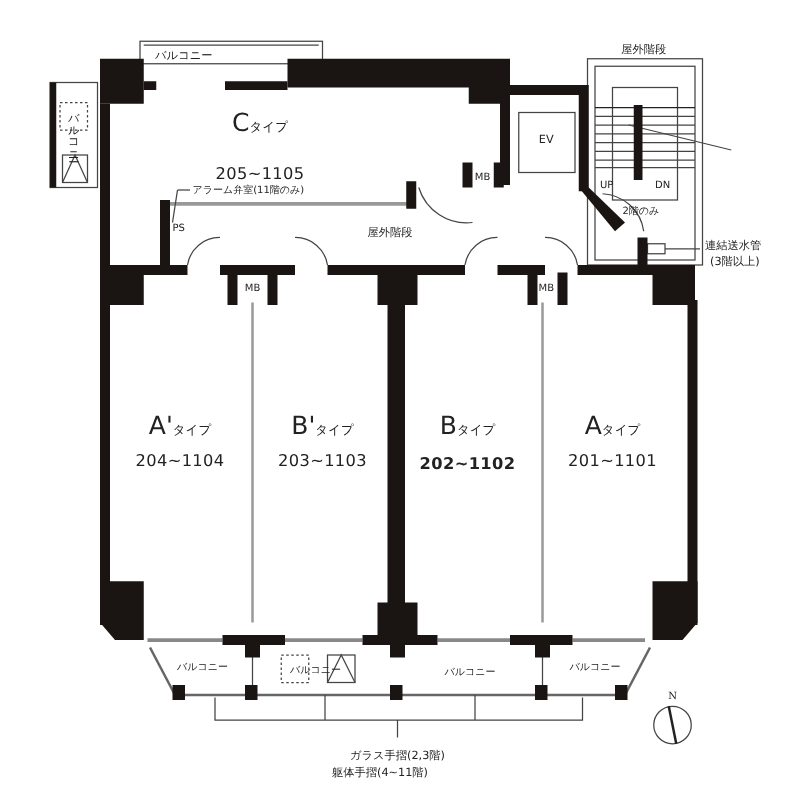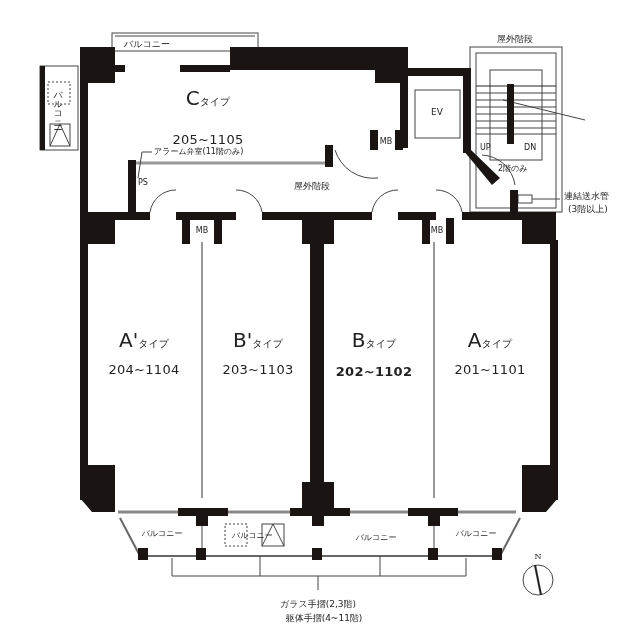--- a/index.html
+++ b/index.html
@@ -182,13 +182,13 @@
 <div class="lbl unit-num center" style="left:490px;top:362px;">201~1101</div>
 
 <div class="lbl xs center" style="left:162px;top:528px;">バルコニー</div>
 <div class="lbl xs" style="left:232px;top:530px;">バルコニー</div>
 <div class="lbl xs center" style="left:376px;top:532px;">バルコニー</div>
 <div class="lbl xs center" style="left:476px;top:528px;">バルコニー</div>
 
 <div class="lbl xs center" style="left:538px;top:552px;font-family:'DejaVu Serif',serif;">N</div>
 
 <div class="lbl sm center" style="left:318px;top:598px;">ガラス手摺(2,3階)</div>
-<div class="lbl sm center" style="left:324px;top:612px;">躯体手摺(4~11階)</div>
+<div class="lbl sm center" style="left:304px;top:612px;">躯体手摺(4~11階)</div>
 
 </body></html>

